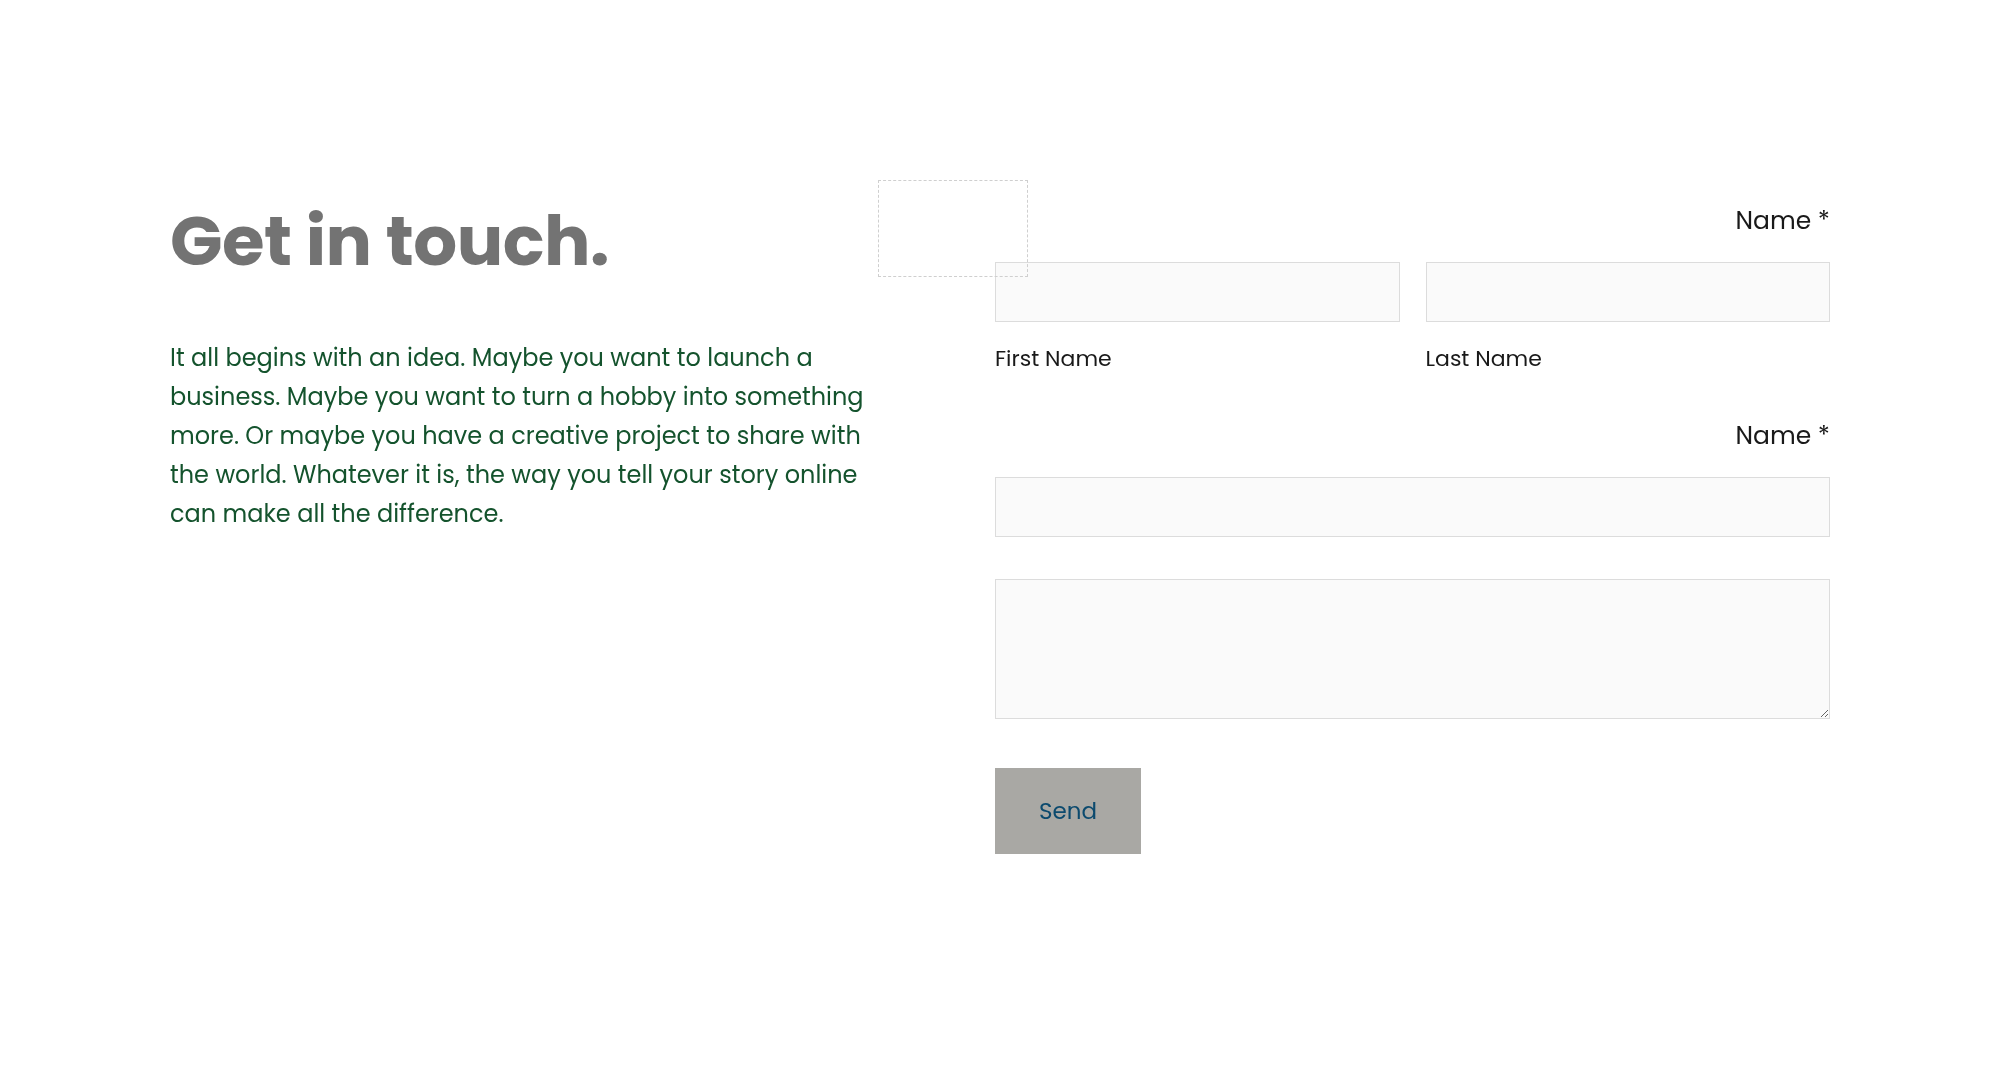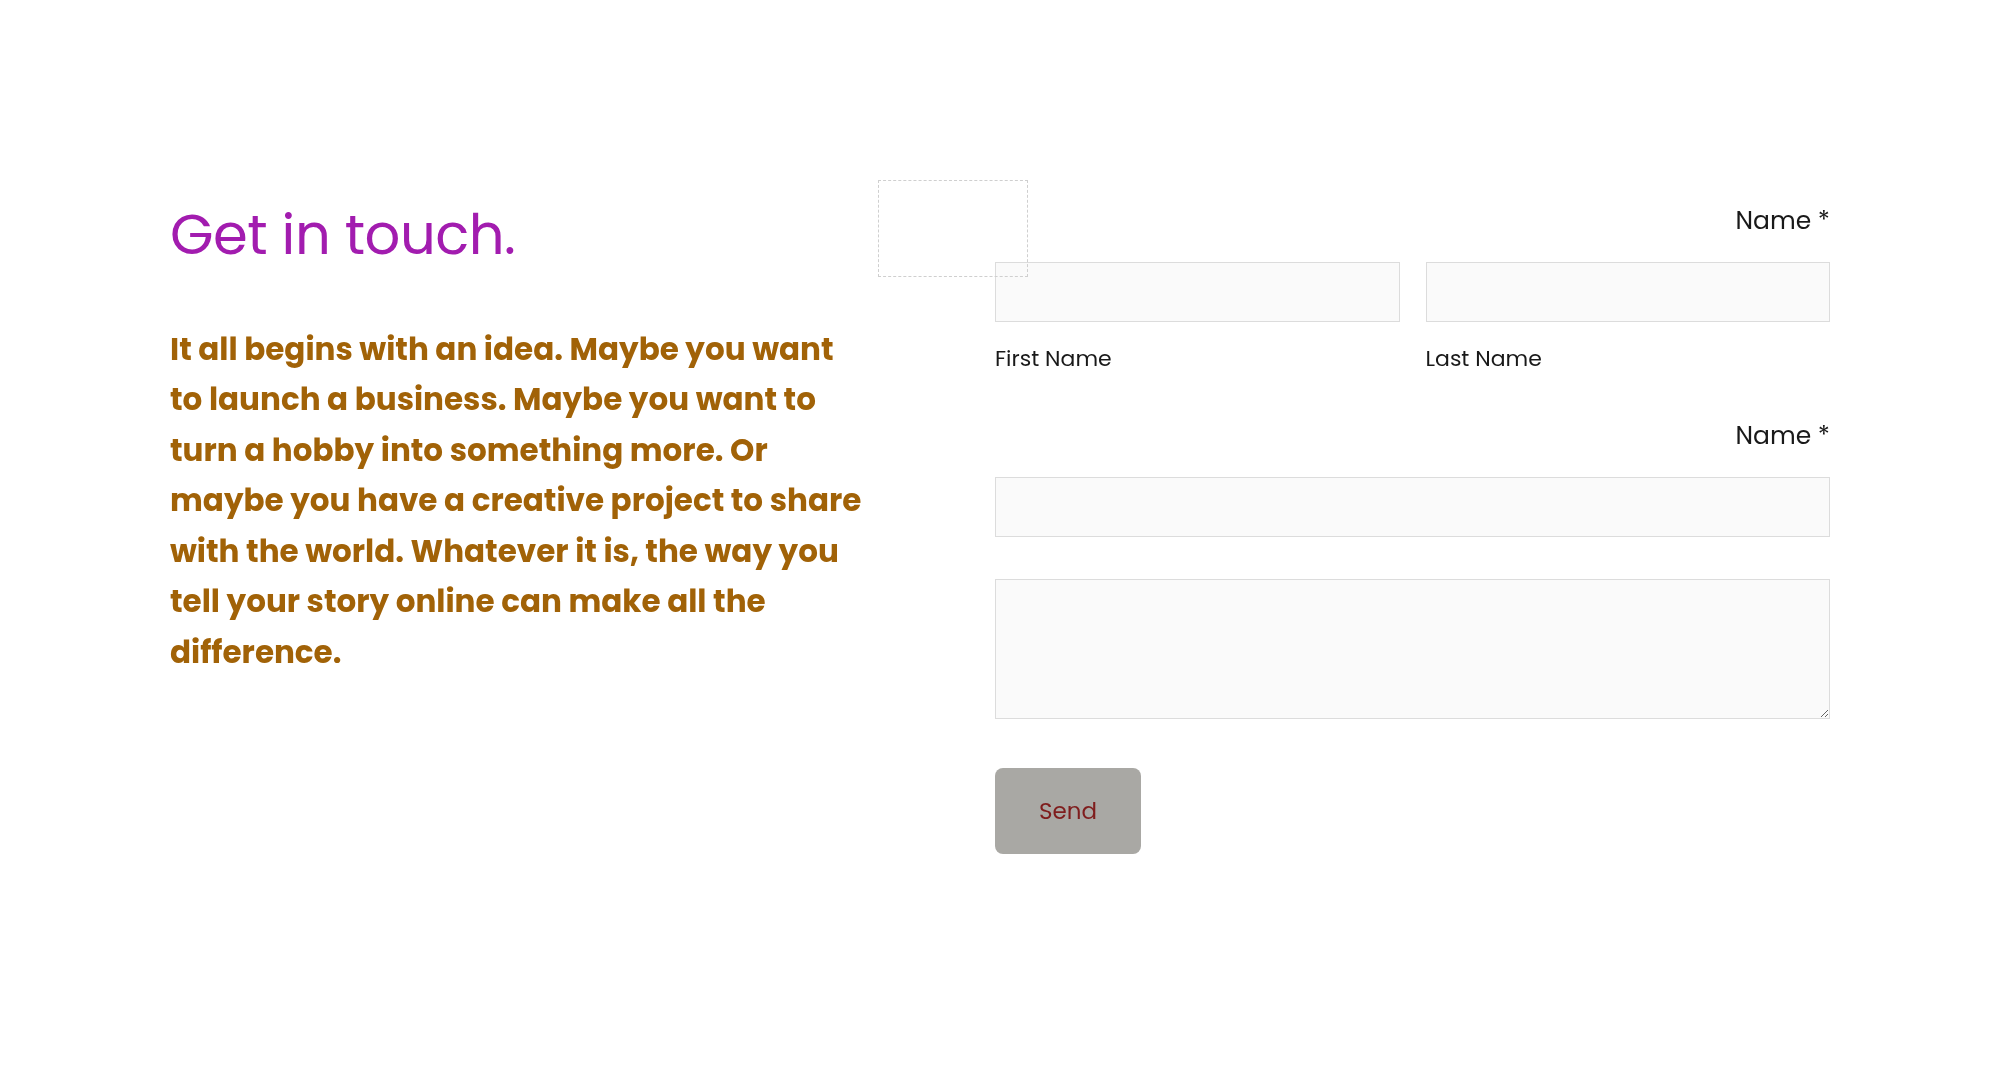--- a/index.html
+++ b/index.html
@@ -19,32 +19,32 @@
       display: flex;
       padding: 200px 170px 0 170px;
       gap: 40px;
     }
     .left-col {
       width: 700px;
       flex-shrink: 0;
       padding-top: 4px;
     }
     .heading {
-      font-size: 56px;
-      font-weight: 400;
+      font-size: 69px;
+      font-weight: 700;
       line-height: 1.1;
       letter-spacing: -0.5px;
-      color: #a21caf;
+      color: #737373;
       margin-bottom: 58px;
     }
     .body-text {
-      font-size: 31px;
+      font-size: 24px;
       line-height: 1.63;
-      font-weight: 700;
-      color: #a16207;
+      font-weight: 400;
+      color: #14532d;
     }
     .middle-placeholder {
       position: absolute;
       left: 878px;
       top: 180px;
       width: 150px;
       height: 97px;
       border: 1px dashed #cfcfcf;
       background: transparent;
     }
@@ -96,26 +96,26 @@
       background: #fafafa;
       font-size: 20px;
       padding: 14px 16px;
       font-family: inherit;
       color: #191919;
       resize: vertical;
     }
     .send-button {
       display: inline-block;
       background: #a9a8a4;
-      color: #7f1d1d;
+      color: #0c4a6e;
       border: none;
       font-size: 23px;
       font-weight: 400;
       padding: 26px 44px;
-      border-radius: 8px;
+      border-radius: 0;
       cursor: pointer;
       font-family: inherit;
     }
   </style>
 </head>
 <body>
 
 <div class="container">
 
   <div class="left-col">

